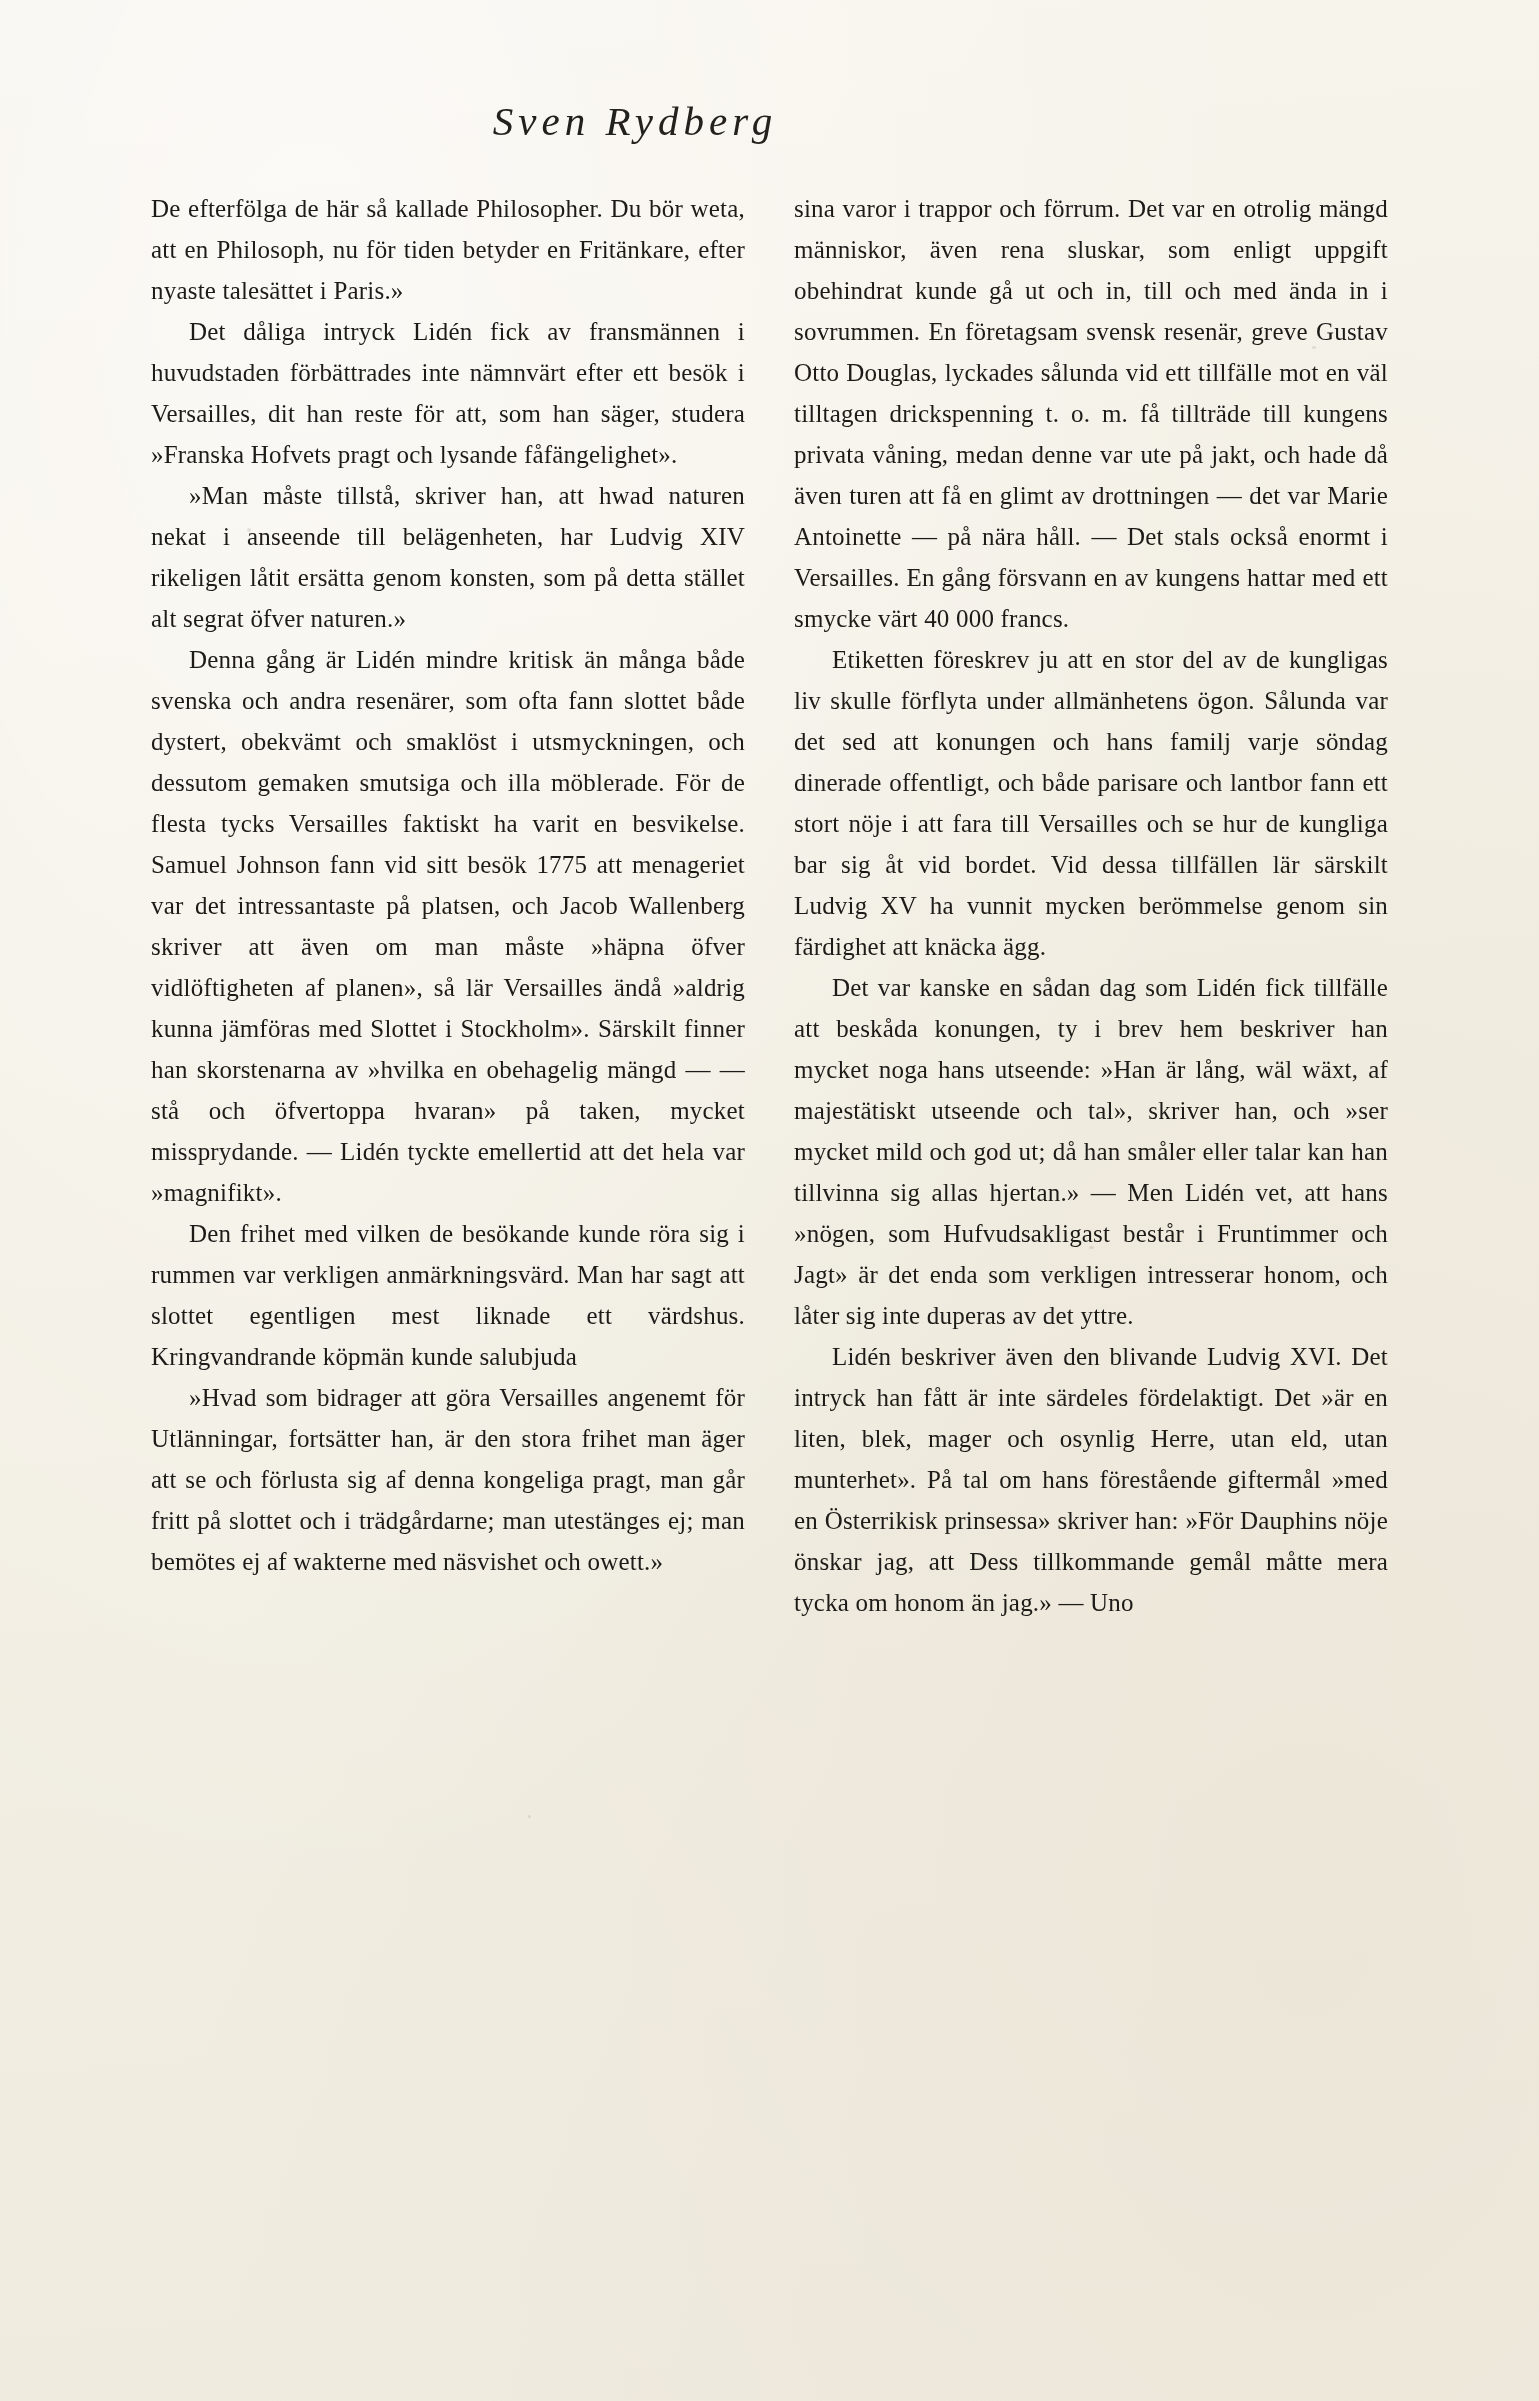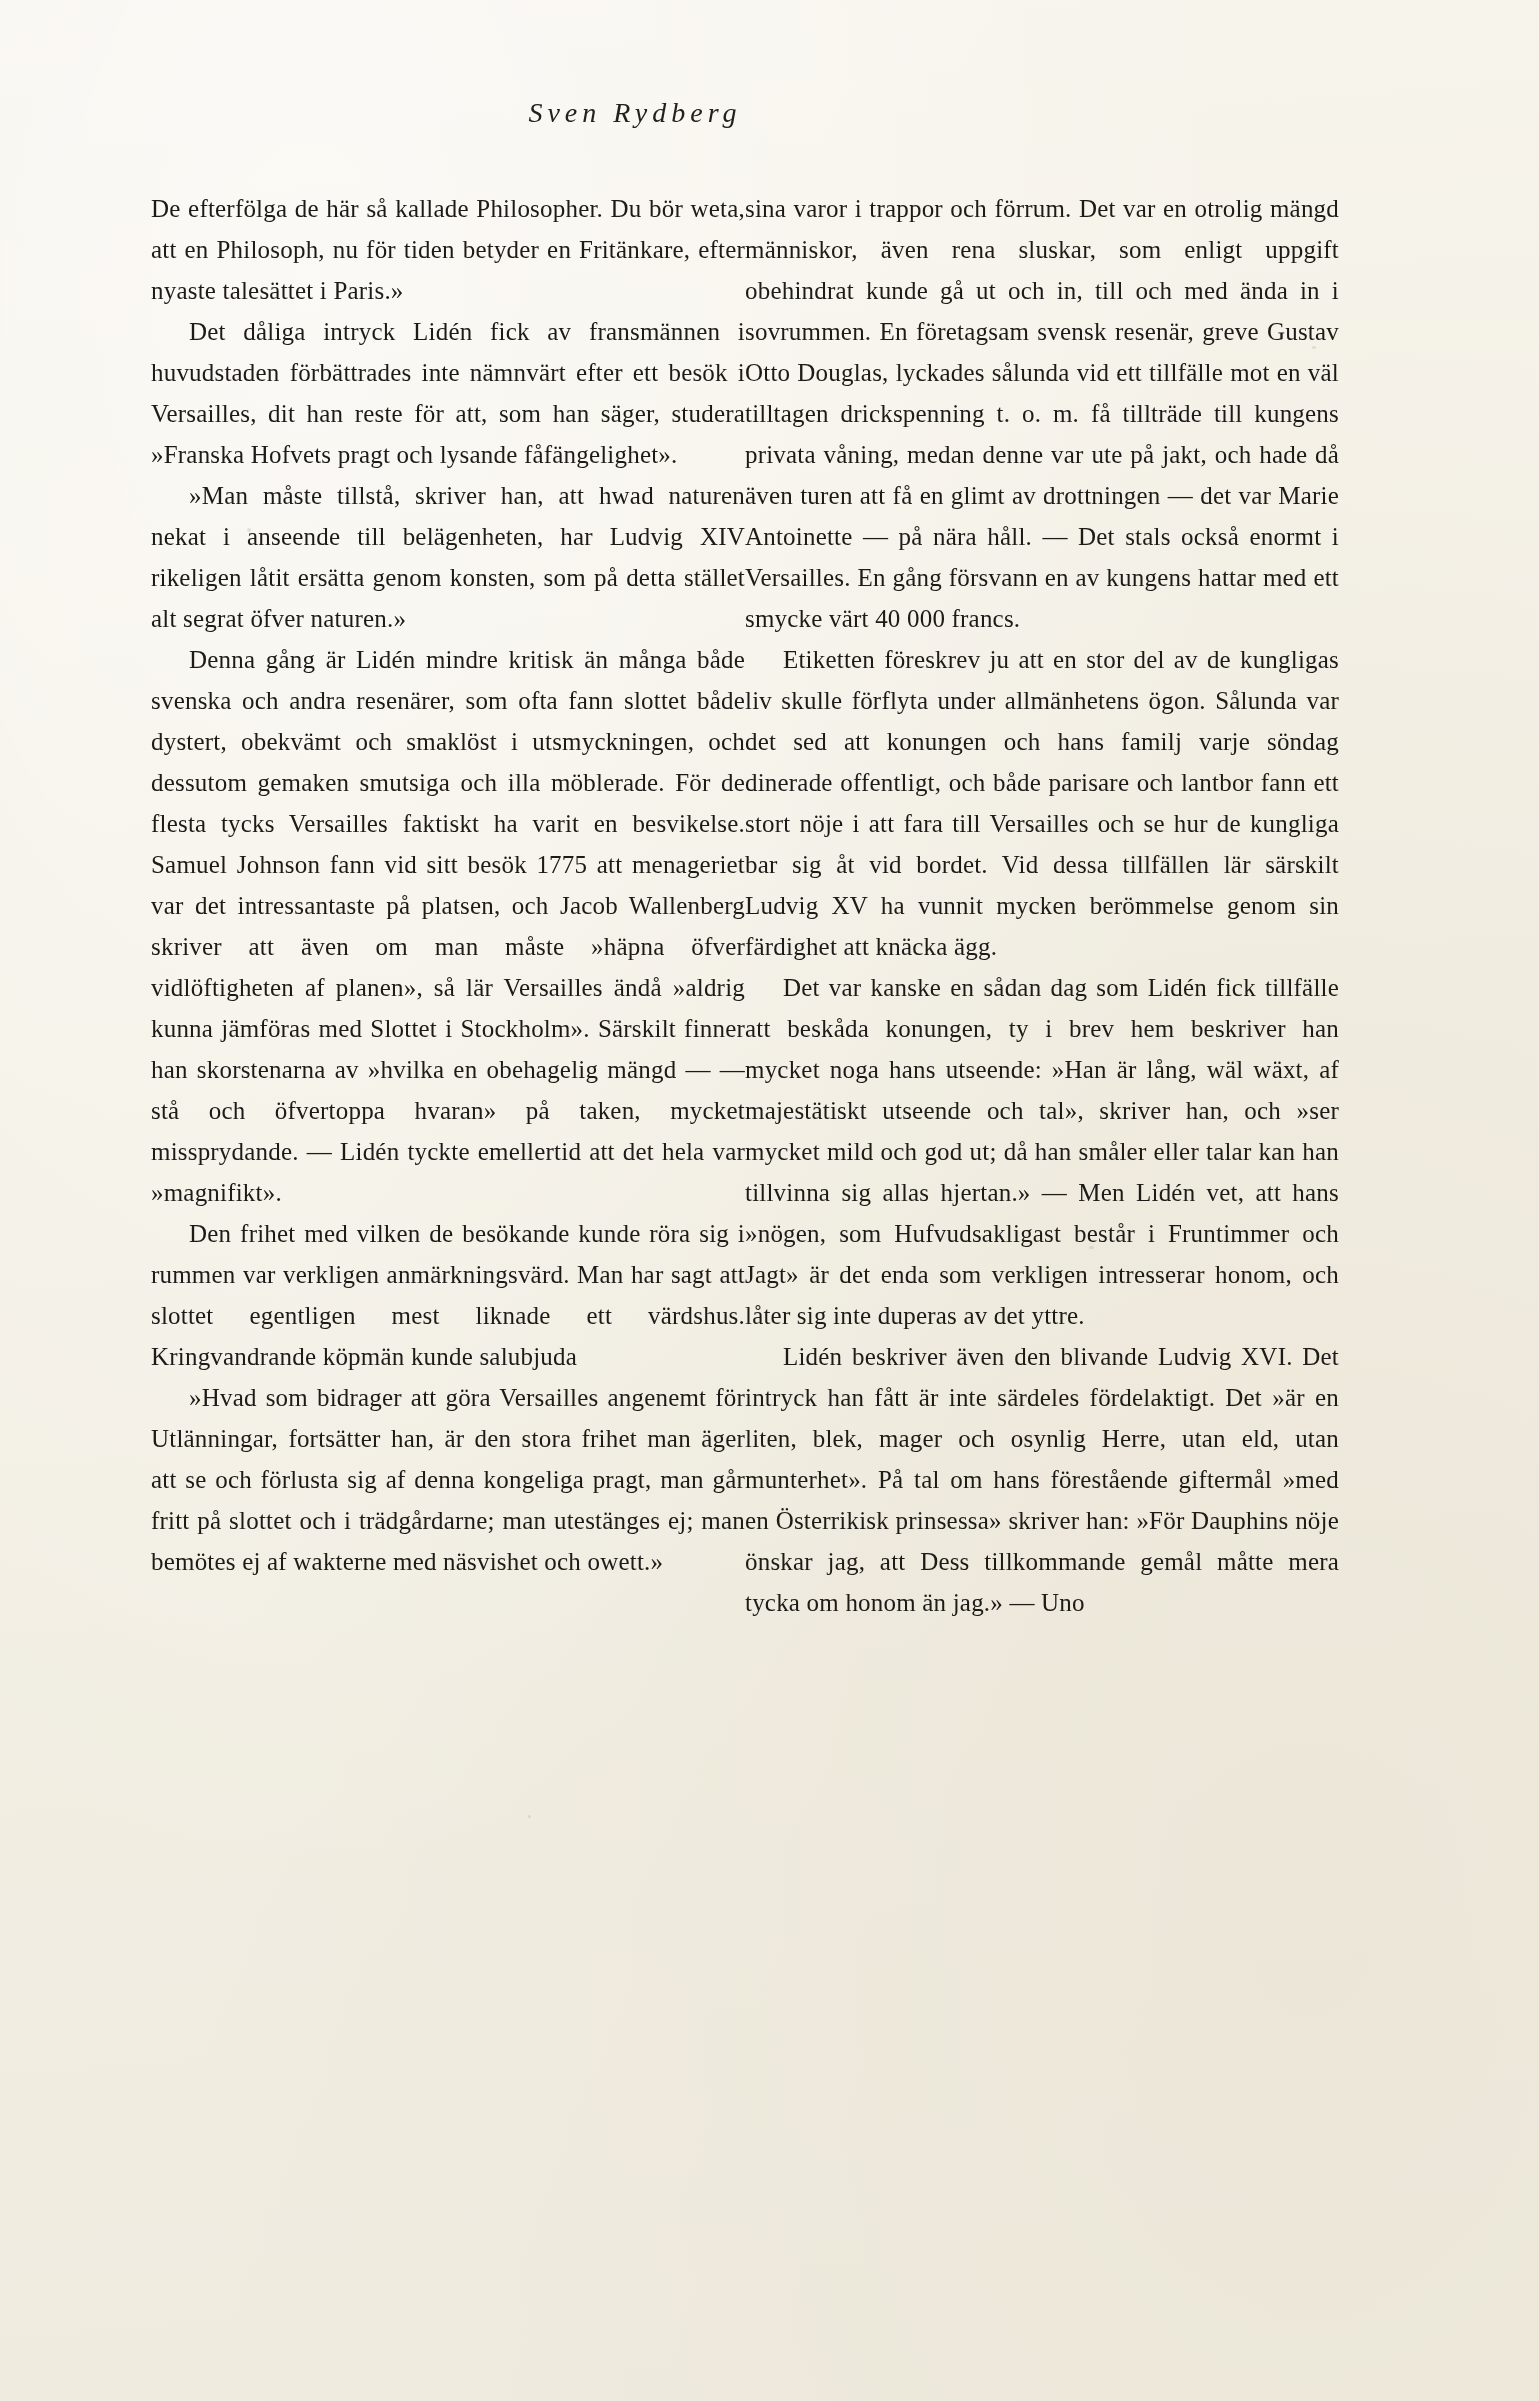--- a/index.html
+++ b/index.html
@@ -26,30 +26,31 @@
       radial-gradient(ellipse at 85% 80%, rgba(231,225,208,0.55) 0%, rgba(255,255,255,0) 60%),
       linear-gradient(175deg, #f7f4ec 0%, #f3efe4 45%, #efebdf 100%);
   }
   .running-head {
     position: absolute;
     left: 0;
     top: 97px;
     width: 1270px;
     text-align: center;
     font-style: italic;
-    font-size: 28px;
+    font-size: 41px;
     letter-spacing: 5px;
     color: #23211d;
   }
   .columns {
     position: absolute;
     left: 151px;
     top: 188px;
     width: 1237px;
     display: flex;
+    gap: 49px;
   }
   .col {
     width: 594px;
   }
   .col p {
     margin: 0;
     font-size: 25px;
     line-height: 41px;
     text-align: justify;
     text-justify: inter-word;

